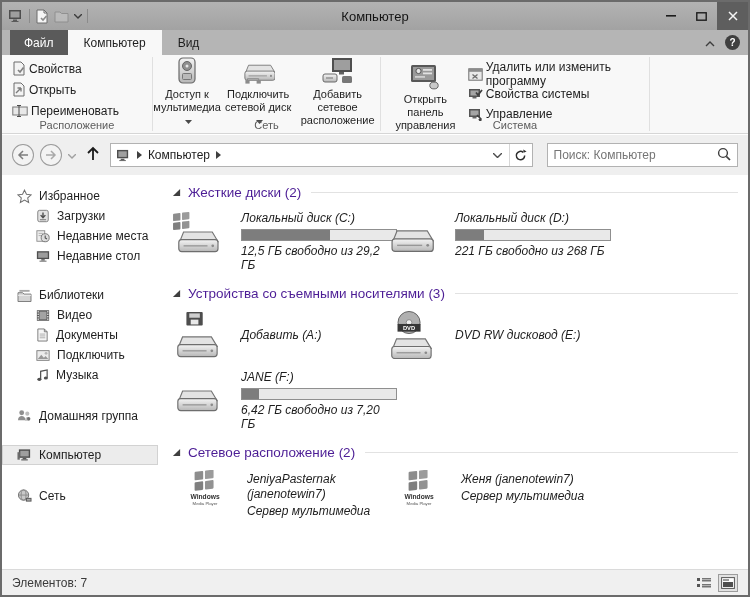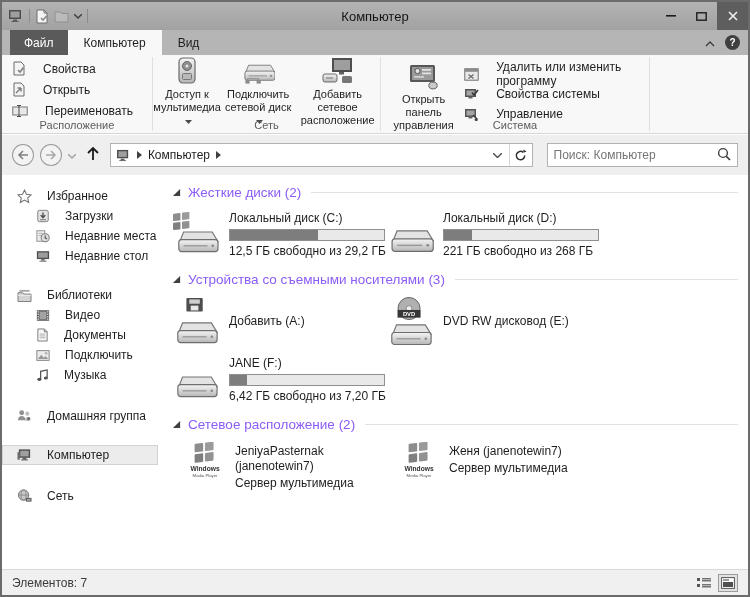--- a/index.html
+++ b/index.html
@@ -40,21 +40,21 @@
     position:absolute; top:53px; left:0; right:0; height:79px;
     background:#f8f8f8; border-bottom:1px solid #d6d6d6; display:flex;
   }
   .rgroup { position:relative; height:100%; padding-top:3px; }
   .rgroup-label {
     position:absolute; bottom:2px; left:0; right:0; text-align:center;
     font-size:11px; color:#5c5c5c;
   }
   .rsep { width:1px; background:#e0e0e0; margin:2px 0; }
   .g-location { width:150px; padding-left:8px; }
-  .small-btn { display:flex; align-items:center; gap:17px; height:21px; padding-left:2px; }
+  .small-btn { display:flex; align-items:center; gap:3px; height:21px; padding-left:2px; }
   .small-btn svg { flex:0 0 auto; }
   .g-network { width:227px; display:flex; justify-content:center; gap:2px; padding-top:0; }
   .big-btn {
     display:flex; flex-direction:column; align-items:center; text-align:center;
     font-size:11px; line-height:13px; padding-top:2px;
   }
   .big-btn .bb-label { margin-top:3px; }
   .bb-net { width:74px; }
   .bb-net2 { width:76px; }
   .bb-net3 { width:92px; }
@@ -84,34 +84,34 @@
     height:24px; width:192px; margin-left:8px; background:#fff; border:1px solid #b2b2b2;
     display:flex; align-items:center; padding:0 6px;
   }
   .searchbox input {
     flex:1; border:none; outline:none; font-family:inherit; font-size:12px; color:#444;
     background:transparent; min-width:0;
   }
   
   .main { position:absolute; top:173px; left:0; right:0; bottom:26px; background:#fff; display:flex; }
   .sidebar { width:158px; flex:0 0 auto; padding-top:11px; }
-  .side-item { display:flex; align-items:center; gap:15px; height:20px; padding-left:14px;
+  .side-item { display:flex; align-items:center; gap:7px; height:20px; padding-left:14px;
     border:1px solid transparent; }
   .side-item.lvl1 { padding-left:33px; }
   .side-item.sel { background:#ececec; border-color:#d2d2d2; margin-right:2px; }
   .side-gap { height:19px; }
   .side-gap-lg { height:21px; }
   .content { flex:1; padding:4px 10px 0 12px; overflow:hidden; }
   .sec-header { display:flex; align-items:center; margin-top:6px; }
-  .sec-title { font-size:13.5px; color:#8b5cf6; margin-left:7px; white-space:nowrap; }
+  .sec-title { font-size:13.5px; color:#4c1d95; margin-left:7px; white-space:nowrap; }
   .sec-rule { flex:1; height:1px; background:#e2e2e2; margin-left:10px; }
   .row { display:flex; margin-top:10px; }
   .cell { width:214px; display:flex; align-items:flex-start; }
   .cell svg { flex:0 0 auto; }
-  .itext { margin-left:9px; padding-top:1px; }
+  .itext { margin-left:21px; padding-top:1px;font-style:italic; }
   .iname { font-size:12px; line-height:15px; }
   .bar { width:156px; height:12px; border:1px solid #8f8f8f; background:#e9e9e9; margin:3px 0 3px; }
   .bar-fill { height:100%; background:#7d7d7d; }
   .iinfo { font-size:12px; color:#1e1e1e; }
   .cell-simple { align-items:center; }
   .cell-simple .itext { padding-top:0; }
   .net-cell .itext { padding-top:2px; }
   .net-desc { font-size:12px; margin-top:2px; }
   .wmp-t1 { font:bold 7px "Liberation Sans",sans-serif; fill:#2f2f2f; }
   .wmp-t2 { font:4.5px "Liberation Sans",sans-serif; fill:#555; }

